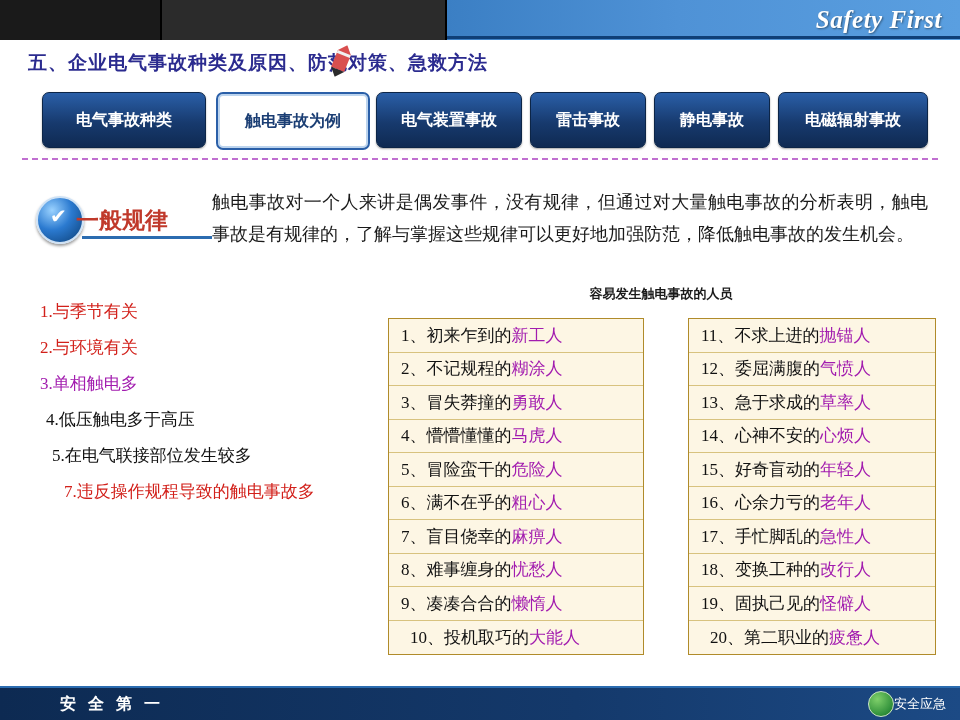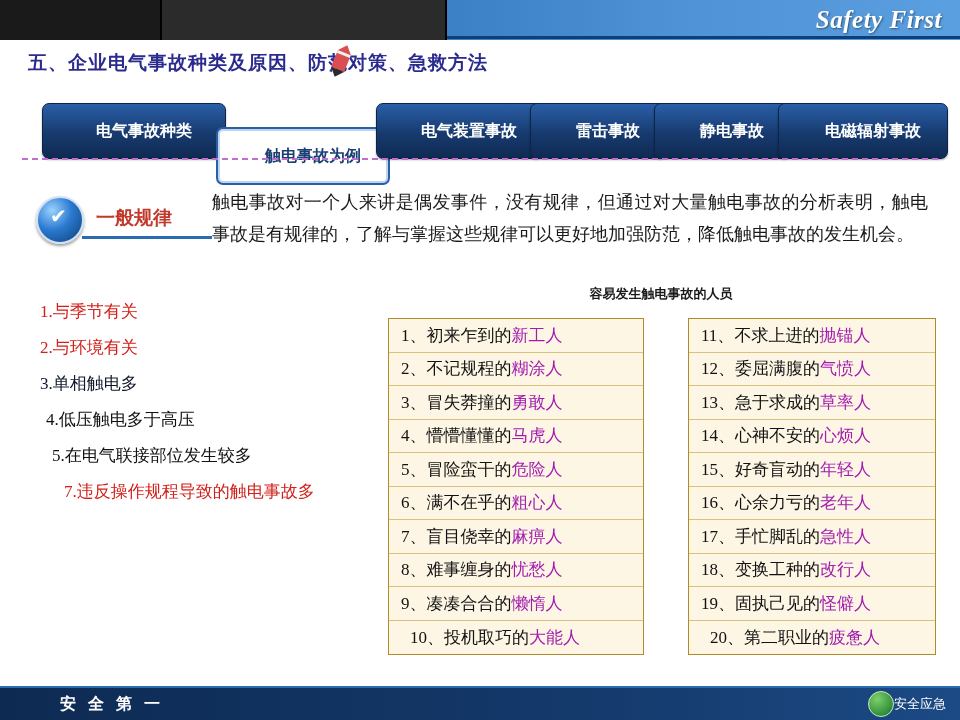--- a/index.html
+++ b/index.html
@@ -21,37 +21,37 @@
             text-shadow:1px 1px 2px rgba(0,0,0,.45);}
   .tb-underline{position:absolute;left:447px;top:36px;width:513px;height:3px;background:#0f3f77;}
 
   
   .heading{position:absolute;left:28px;top:50px;font-size:19px;color:#2b2b8f;font-weight:bold;
            font-family:"Liberation Serif",serif;letter-spacing:1px;}
   .pen{position:absolute;left:330px;top:44px;width:22px;height:34px;transform:rotate(22deg);}
 
   
   .tabs{position:absolute;left:30px;top:92px;width:900px;height:56px;}
-  .tab{position:absolute;top:11px;height:54px;border-radius:7px;
+  .tab{position:absolute;top:0;height:54px;border-radius:7px;
        display:flex;align-items:center;justify-content:center;
        color:#ffffff;font-size:16px;font-weight:bold;font-family:"Liberation Serif",serif;
        background:linear-gradient(180deg,#2a5fa8 0%,#173a6e 55%,#0f2a52 100%);
-       border:1px solid #0c2547;box-shadow:0 1px 2px rgba(0,0,0,.35);padding-left:20px;}
+       border:1px solid #0c2547;box-shadow:0 1px 2px rgba(0,0,0,.35);}
   .tab.active{background:#ffffff;color:#1b3e74;border:2px solid #2a5fa8;
               box-shadow:0 0 0 2px #bcd4ee inset;}
   .dashed{position:absolute;left:22px;top:158px;width:916px;border-top:2px dashed #c06fd0;}
 
   
   .badge{position:absolute;left:36px;top:196px;width:176px;height:42px;}
   .badge-globe{position:absolute;left:0;top:0;width:44px;height:44px;border-radius:50%;
     background:radial-gradient(circle at 32% 28%,#9ad2ff 0%,#2b7ad0 45%,#0c3e74 100%);
     border:2px solid #cfe2f5;box-shadow:0 2px 3px rgba(0,0,0,.4);}
   .badge-globe:after{content:"✔";position:absolute;left:12px;top:6px;color:#fff;font-size:20px;
     font-weight:bold;}
-  .badge-text{position:absolute;left:60px;top:9px;color:#c0392b;font-size:19px;font-weight:bold;
+  .badge-text{position:absolute;left:40px;top:9px;color:#c0392b;font-size:23px;font-weight:bold;
     font-family:"Liberation Serif",serif;}
   .badge-underline{position:absolute;left:46px;top:40px;width:130px;height:3px;background:#2b6cb0;}
 
   .para{position:absolute;left:212px;top:186px;width:716px;font-size:18px;line-height:32px;
         color:#1a1a1a;font-family:"Liberation Serif",serif;text-align:justify;}
 
   
   .leftlist{position:absolute;left:40px;top:300px;width:330px;}
   .leftlist div{font-size:17px;font-family:"Liberation Serif",serif;margin-bottom:13px;}
   .l-red{color:#d2201a;}
@@ -96,39 +96,39 @@
 
 <div class="heading">五、企业电气事故种类及原因、防范对策、急救方法</div>
 <svg class="pen" viewBox="0 0 22 34">
   <polygon points="11,0 18,8 18,26 4,26 4,8" fill="#d94f4f"></polygon>
   <polygon points="4,26 18,26 11,34" fill="#2b2b2b"></polygon>
   <rect x="4" y="8" width="14" height="3" fill="#f0f0f0"></rect>
 </svg>
 
 <div class="tabs">
   <div class="tab" style="left:12px;width:162px;">电气事故种类</div>
-  <div class="tab active" style="left:186px;width:150px;margin-top:24px;">触电事故为例</div>
+  <div class="tab active" style="left:186px;width:150px;">触电事故为例</div>
   <div class="tab" style="left:346px;width:144px;">电气装置事故</div>
   <div class="tab" style="left:500px;width:114px;">雷击事故</div>
   <div class="tab" style="left:624px;width:114px;">静电事故</div>
   <div class="tab" style="left:748px;width:148px;">电磁辐射事故</div>
 </div>
 <div class="dashed"></div>
 
 <div class="badge">
   <div class="badge-globe"></div>
   <div class="badge-text">一般规律</div>
   <div class="badge-underline"></div>
 </div>
 <div class="para">触电事故对一个人来讲是偶发事件，没有规律，但通过对大量触电事故的分析表明，触电事故是有规律的，了解与掌握这些规律可以更好地加强防范，降低触电事故的发生机会。</div>
 
 <div class="leftlist">
   <div class="l-red" style="margin-left: 0px; color: rgb(210, 32, 26);">1.与季节有关</div>
   <div class="l-red" style="margin-left: 0px; color: rgb(210, 32, 26);">2.与环境有关</div>
-  <div class="l-blk" style="margin-left: 0px; color: #0f172a;">3.单相触电多</div>
+  <div class="l-blk" style="margin-left: 0px; color: #a21caf;">3.单相触电多</div>
   <div class="l-blk" style="margin-left: 6px; color: rgb(17, 17, 17);">4.低压触电多于高压</div>
   <div class="l-blk" style="margin-left: 12px; color: rgb(17, 17, 17);">5.在电气联接部位发生较多</div>
   <div class="l-red" style="margin-left: 24px; color: rgb(210, 32, 26);">7.违反操作规程导致的触电事故多</div>
 </div>
 
 <div class="rtitle">容易发生触电事故的人员</div>
 
 <div class="tbl colA">
   <div class="cell">
       <span>1、</span>

